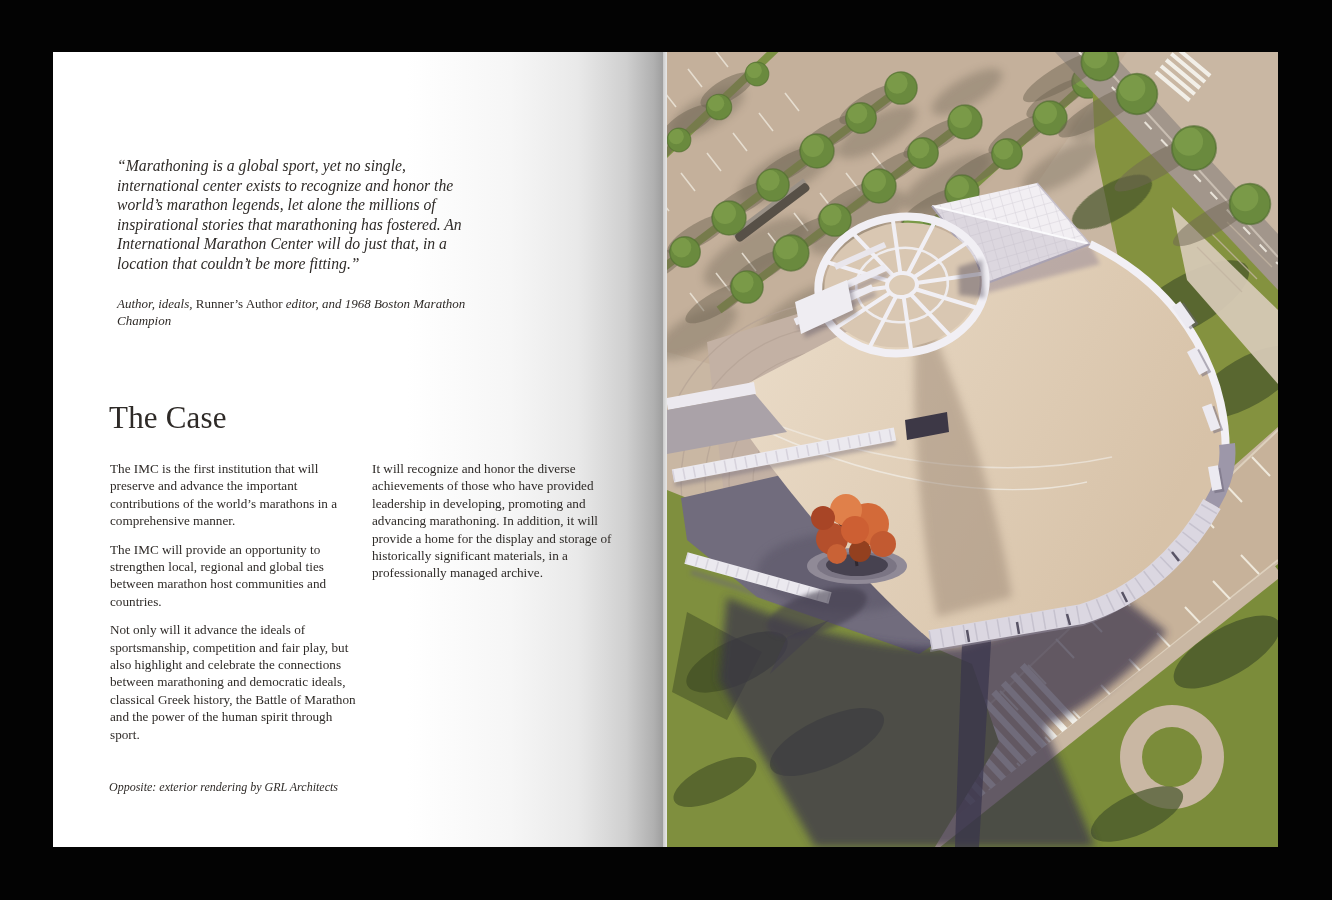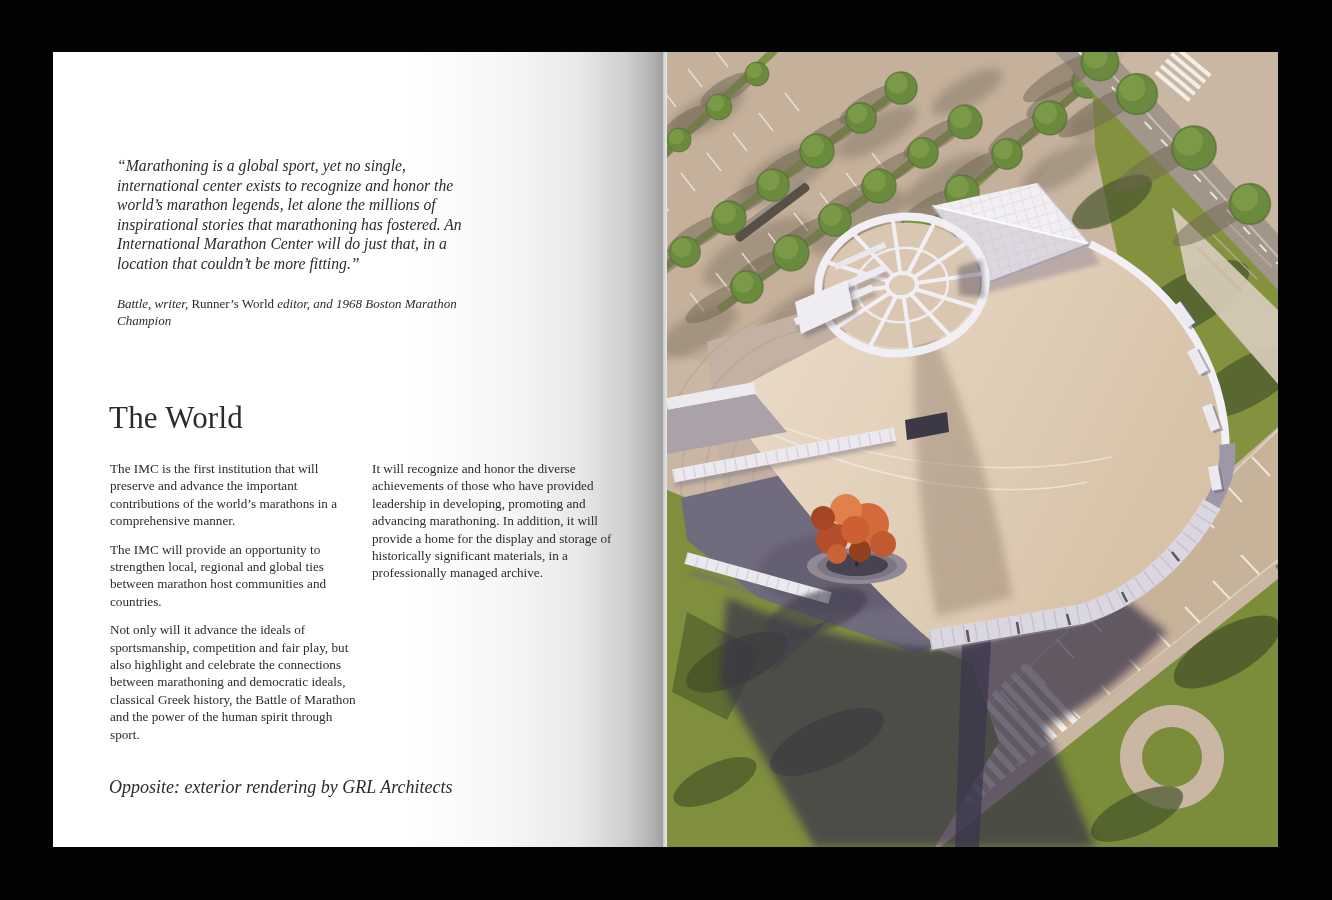--- a/index.html
+++ b/index.html
@@ -16,35 +16,35 @@
   .quote{margin:0 0 21px 0;font-style:italic;font-size:15.7px;line-height:19.6px;}
   .attr-name{margin:0;font-size:13.6px;line-height:17px;}
   .attr-role{margin:0;font-size:13px;line-height:17px;font-style:italic;}
   .attr-role .rm{font-style:normal;}
 
   .heading{position:absolute;left:56px;top:348px;margin:0;font-weight:normal;
            font-size:31px;line-height:36px;letter-spacing:.2px;}
   .columns{position:absolute;left:57px;top:408px;display:flex;gap:9px;width:515px;}
   .col{width:253px;}
   .col p{margin:0 0 11px 0;font-size:13.2px;line-height:17.4px;}
-  .caption{position:absolute;left:56px;top:727px;margin:0;font-style:italic;font-size:18px;line-height:16px;}
+  .caption{position:absolute;left:56px;top:727px;margin:0;font-style:italic;font-size:12px;line-height:16px;}
 </style>
 </head>
 <body>
 
 <div class="stage">
   <div class="spread">
 
     <section class="page-left">
       <div class="quote-block">
         <p class="quote">“Marathoning is a global sport, yet no single, international center exists to recognize and honor the world’s marathon legends, let alone the millions of inspirational stories that marathoning has fostered. An International Marathon Center will do just that, in a location that couldn’t be more fitting.”</p>
-        <p class="attr-role"><span class="it">Battle, writer, </span><span class="rm">Runner’s World</span><span class="it"> editor, and 1968 Boston Marathon Champion</span></p>
+        <p class="attr-role"><span class="it">Author, ideals, </span><span class="rm">Runner’s Author</span><span class="it"> editor, and 1968 Boston Marathon Champion</span></p>
       </div>
 
-      <h1 class="heading">The World</h1>
+      <h1 class="heading">The Case</h1>
 
       <div class="columns">
         <div class="col">
           <p>The IMC is the first institution that will preserve and advance the important contributions of the world’s marathons in a comprehensive manner.</p>
           <p>The IMC will provide an opportunity to strengthen local, regional and global ties between marathon host communities and countries.</p>
           <p>Not only will it advance the ideals of sportsmanship, competition and fair play, but also highlight and celebrate the connections between marathoning and democratic ideals, classical Greek history, the Battle of Marathon and the power of the human spirit through sport.</p>
         </div>
         <div class="col">
           <p>It will recognize and honor the diverse achievements of those who have provided leadership in developing, promoting and advancing marathoning. In addition, it will provide a home for the display and storage of historically significant materials, in a professionally managed archive.</p>
         </div>

